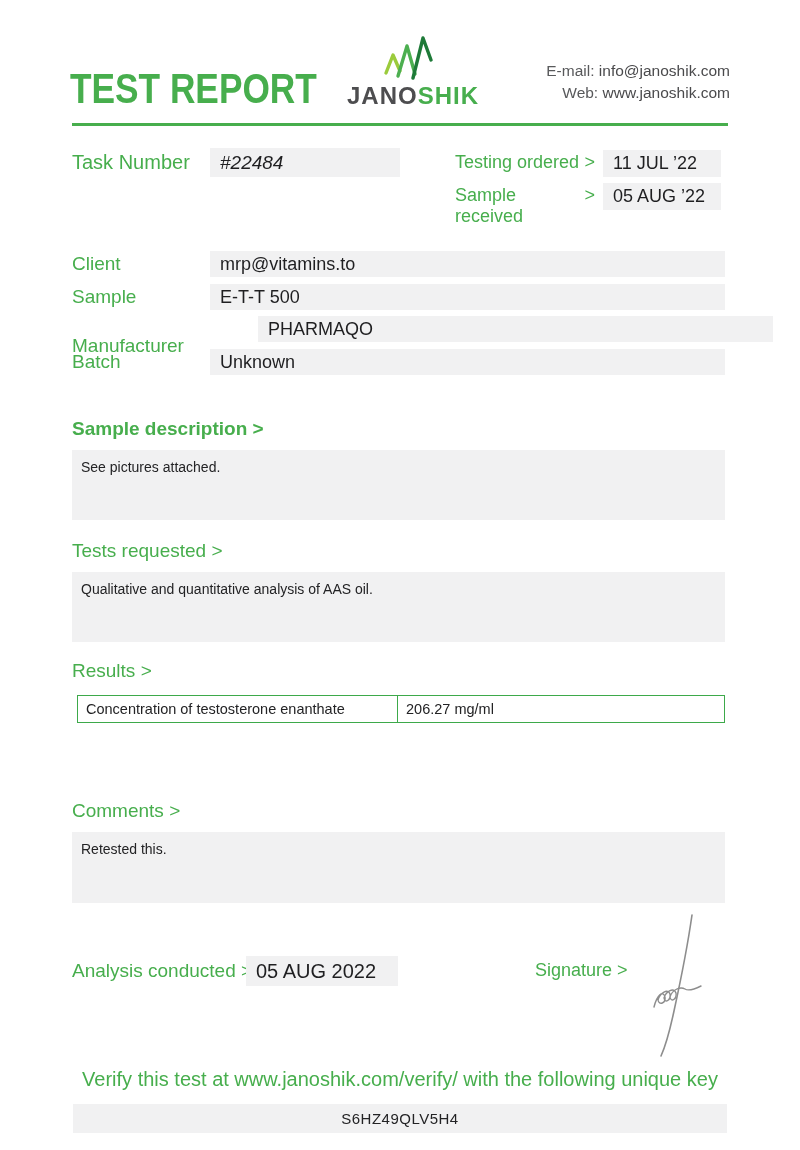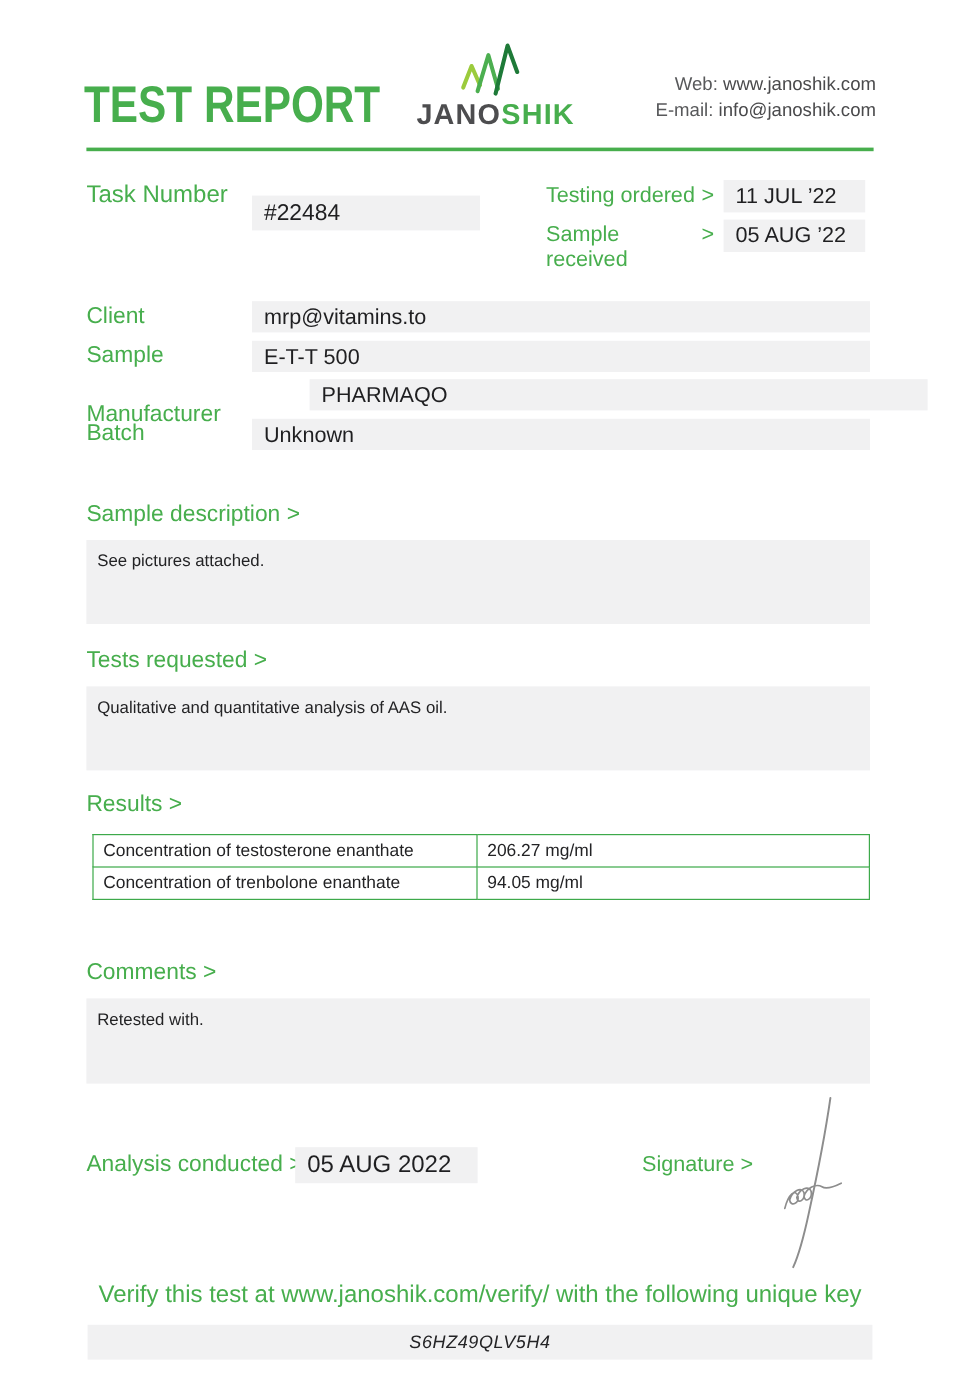--- a/index.html
+++ b/index.html
@@ -31,21 +31,21 @@
   .logo svg{display:block;margin:0 auto 2px auto;}
   .logo-text{font-size:24px;font-weight:bold;letter-spacing:1px;white-space:nowrap;}
   .logo-text .jano{color:var(--logo-dark);}
   .logo-text .shik{color:var(--green);}
   .contact{right:70px;top:60px;text-align:right;font-size:15.5px;color:var(--contact-gray);line-height:22px;}
   .contact .val{color:#4a4a4c;}
   .rule{left:72px;top:123px;width:656px;height:3px;background:var(--green);}
   
   .task-label{left:72px;top:151px;font-size:20px;color:var(--green);}
   .gbox{background:var(--box-gray);display:flex;align-items:center;padding:0 10px;font-size:18px;color:var(--ink);white-space:nowrap;}
-  .task-box{left:210px;top:163px;width:190px;height:29px;font-size:19px;}
+  .task-box{left:210px;top:148px;width:190px;height:29px;font-size:19px;font-style:italic;}
   .date-label{left:455px;width:140px;display:flex;justify-content:space-between;font-size:18px;color:var(--green);}
   .dl1{top:152px;} .dl2{top:185px;}
   .date-box{left:603px;width:118px;height:27px;font-size:18px;}
   .db1{top:150px;} .db2{top:183px;}
   
   .info-label{left:72px;font-size:19px;color:var(--green);}
   .info-box{left:210px;width:515px;height:26px;font-size:18px;}
   
   .sec-head{left:72px;font-size:19px;color:var(--green);white-space:nowrap;}
   .body-box{left:72px;width:653px;background:var(--box-gray);font-size:14px;color:#232325;padding:8px 9px;line-height:18px;}
@@ -58,46 +58,46 @@
   }
   td.c1{width:320px;}
   
   .analysis-label{left:72px;top:960px;font-size:19px;color:var(--green);white-space:nowrap;}
   .analysis-box{left:246px;top:956px;width:152px;height:30px;font-size:20px;}
   .signature-label{left:535px;top:960px;font-size:18px;color:var(--green);white-space:nowrap;}
   .signature{left:628px;top:903px;}
   .verify-line{left:0;top:1068px;width:800px;text-align:center;font-size:20px;color:var(--green);white-space:nowrap;}
   .key-box{left:73px;top:1104px;width:654px;height:29px;background:var(--box-gray);
     display:flex;align-items:center;justify-content:center;
-    font-size:15px;letter-spacing:0.5px;color:#232325;font-style:italic;}
+    font-size:15px;letter-spacing:0.5px;color:#232325;}
 </style>
 </head>
 <body>
 
 <div class="abs title">TEST REPORT</div>
 
 <div class="abs logo">
   <svg width="62" height="46" viewBox="0 0 62 46">
     <polyline points="5,39 12,21 19,37" fill="none" stroke="#9bcb3c" stroke-width="3.4" stroke-linecap="round" stroke-linejoin="round"></polyline>
     <polyline points="17,42 26,12 34,40" fill="none" stroke="#4caf50" stroke-width="3.4" stroke-linecap="round" stroke-linejoin="round"></polyline>
     <polyline points="32,44 42,4 50,26" fill="none" stroke="#1e7a38" stroke-width="3.4" stroke-linecap="round" stroke-linejoin="round"></polyline>
   </svg>
   <div class="logo-text">
     <span class="jano">JANO</span><span class="shik">SHIK</span>
   </div>
 </div>
 
 <div class="abs contact">
   <div>
+    <span>E-mail:</span>
+    <span class="val">info@janoshik.com</span>
+  </div>
+  <div>
     <span>Web:</span>
     <span class="val">www.janoshik.com</span>
-  </div>
-  <div>
-    <span>E-mail:</span>
-    <span class="val">info@janoshik.com</span>
   </div>
 </div>
 
 <div class="abs rule"></div>
 
 <div class="abs task-label">Task Number</div>
 <div class="abs gbox task-box">#22484</div>
 
 <div class="abs date-label dl1">
   <span>Testing ordered</span>
@@ -116,42 +116,38 @@
 
 <div class="abs info-label" style="top:286px;">Sample</div>
 <div class="abs gbox info-box" style="top:284px;">E-T-T 500</div>
 
 <div class="abs info-label" style="top:318px;margin-top:17px;">Manufacturer</div>
 <div class="abs gbox info-box" style="top:316px;margin-left:48px;">PHARMAQO</div>
 
 <div class="abs info-label" style="top:351px;">Batch</div>
 <div class="abs gbox info-box" style="top:349px;">Unknown</div>
 
-<div class="abs sec-head" style="top:418px;">Sample description &gt;</div>
+<div class="abs sec-head" style="top:418px;font-weight:bold;">Sample description &gt;</div>
 <div class="abs body-box" style="top:450px;height:70px;">See pictures attached.</div>
 
 <div class="abs sec-head" style="top:540px;">Tests requested &gt;</div>
 <div class="abs body-box" style="top:572px;height:70px;">Qualitative and quantitative analysis of AAS oil.</div>
 
 <div class="abs sec-head" style="top:660px;">Results &gt;</div>
 <table class="abs results">
   <tbody>
       <tr>
     <td class="c1">Concentration of testosterone enanthate</td>
     <td>206.27 mg/ml</td>
   </tr>
-  <tr>
-    <td class="c1">Concentration of trenbolone enanthate</td>
-    <td>94.05 mg/ml</td>
-  </tr>
 </tbody>
   </table>
 
 <div class="abs sec-head" style="top:800px;">Comments &gt;</div>
-<div class="abs body-box" style="top:832px;height:71px;">Retested with.</div>
+<div class="abs body-box" style="top:832px;height:71px;">Retested this.</div>
 
 <div class="abs analysis-label">Analysis conducted &gt;</div>
 <div class="abs gbox analysis-box">05 AUG 2022</div>
 <div class="abs signature-label">Signature &gt;</div>
 
 <div class="abs signature">
   <svg width="92" height="160" viewBox="0 0 92 160">
     <path d="M64,12 C60,40 53,76 46,108 C43,122 38,142 33,153" fill="none" stroke="#8d8d8d" stroke-width="1.6" stroke-linecap="round"></path>
     <path d="M26,104 C29,92 35,87 37,94 C38,100 31,103 30,97 C32,90 40,85 42,91 C43,97 37,101 36,95 C38,88 46,84 48,90 C49,96 43,100 42,94 C44,87 52,83 57,86 C60,88 67,86 73,83" fill="none" stroke="#8d8d8d" stroke-width="1.4" stroke-linecap="round"></path>
   </svg>

